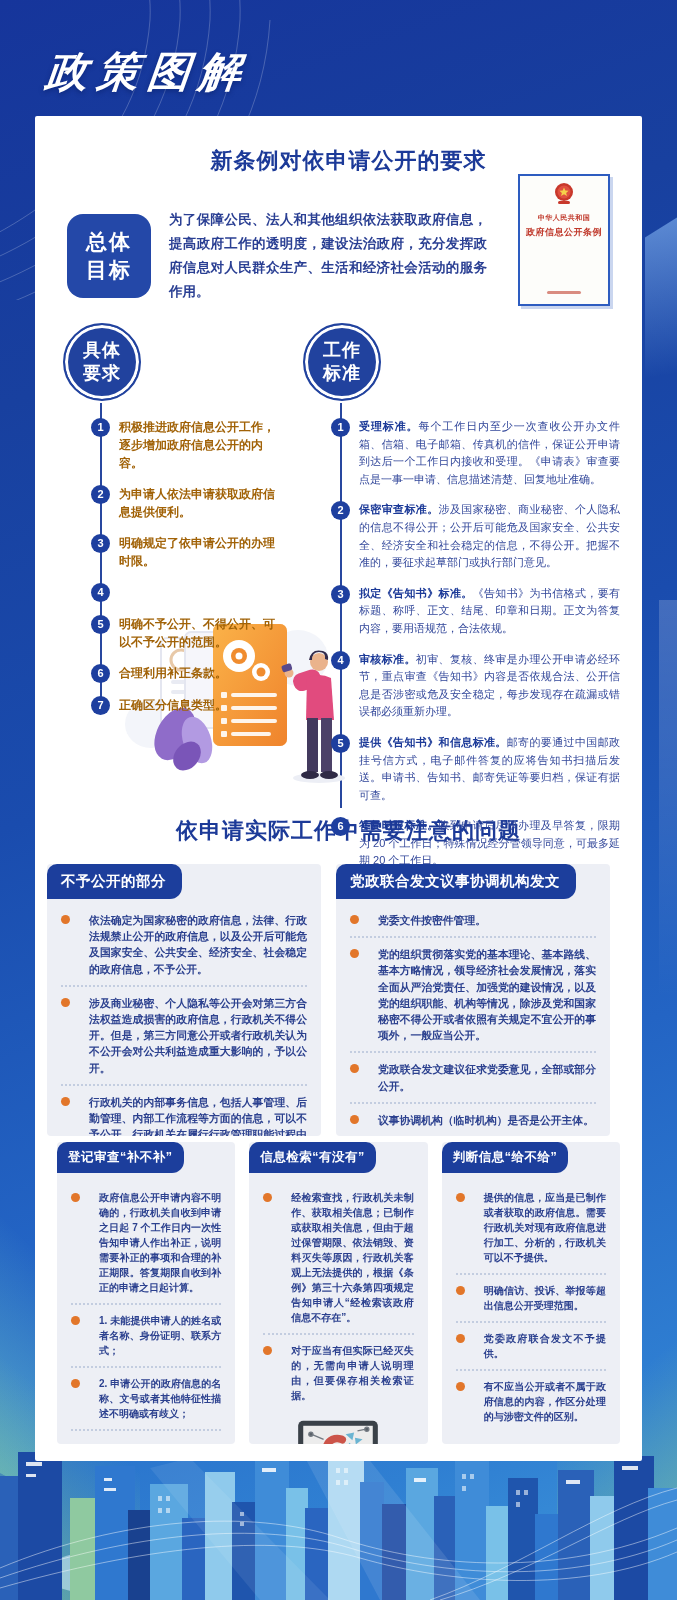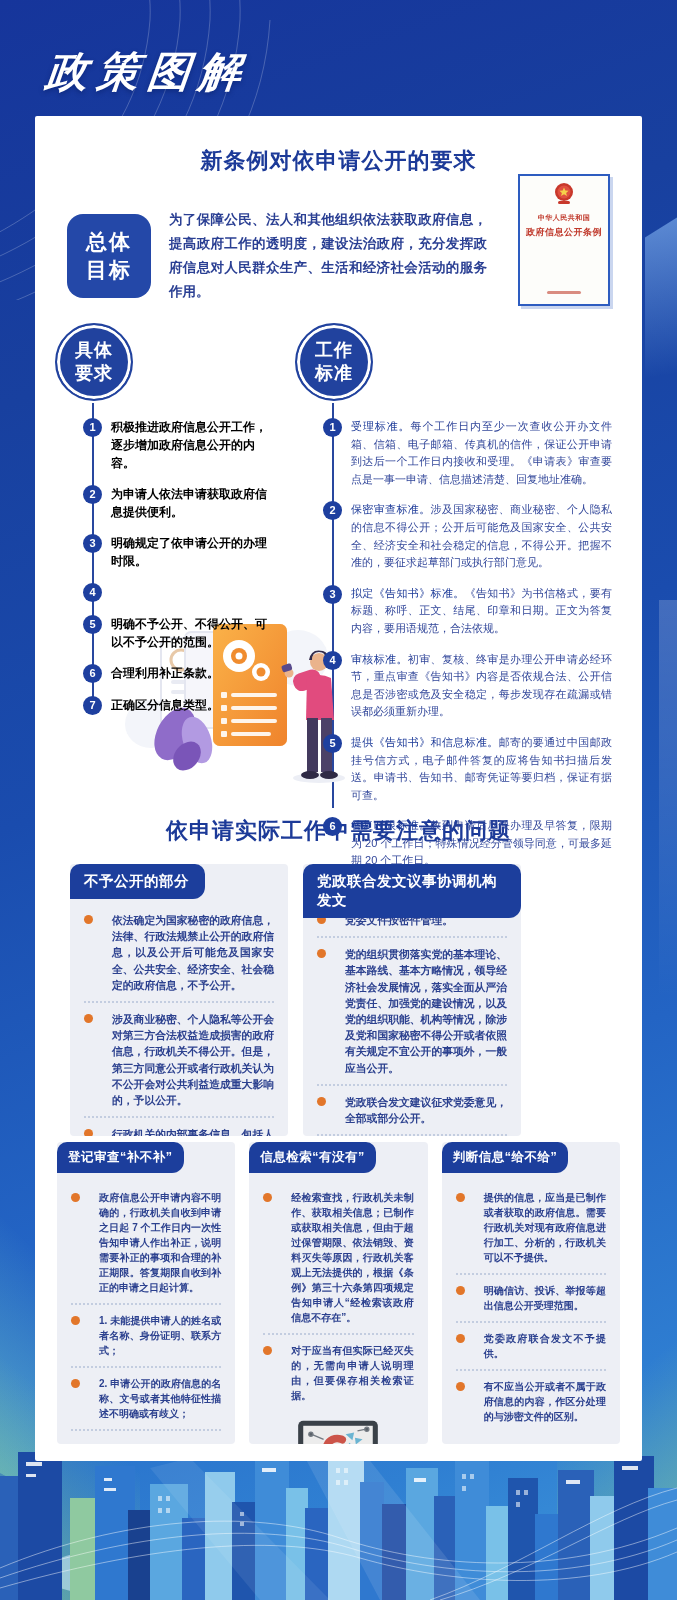--- a/index.html
+++ b/index.html
@@ -24,63 +24,63 @@
   .page-header{position:absolute;top:44px;left:46px;z-index:2;}
   .page-title{
     color:#fff;font-size:42px;font-weight:bold;font-style:italic;
     font-family:"DejaVu Serif","Liberation Serif",serif;letter-spacing:9px;
     text-shadow:0 2px 5px rgba(0,20,80,.4);transform:skewX(-6deg);
   }
 
   .card{position:absolute;left:35px;top:116px;width:607px;height:1345px;background:#ffffff;z-index:3;border-radius:2px;}
 
   .s1-title,.s2-title{position:absolute;left:0;width:100%;text-align:center;
-    font-size:22px;font-weight:800;color:#1c3a98;letter-spacing:1px;}
+    font-size:22px;font-weight:800;color:#1c3a98;letter-spacing:1px;padding-left:10px;}
   .s1-title{top:30px;}
   .s2-title{top:700px;}
 
   
   .goal-row{position:absolute;top:78px;left:32px;width:420px;display:flex;align-items:center;gap:18px;}
   .goal-badge{flex:none;width:84px;height:84px;border-radius:16px;background:#2448a8;color:#fff;
     display:flex;flex-direction:column;align-items:center;justify-content:center;
     font-size:21px;font-weight:700;line-height:1.3;letter-spacing:2px;}
   .goal-text{flex:1;font-size:13.5px;font-weight:600;color:#2a3f93;line-height:1.78;text-align:justify;}
 
   .book{position:absolute;right:32px;top:58px;width:92px;height:132px;background:#fdfdfa;
     border:2px solid #2d5cc0;box-shadow:3px 3px 0 rgba(45,92,192,.25);
     display:flex;flex-direction:column;align-items:center;padding-top:6px;box-sizing:border-box;}
   .book-emblem{width:22px;height:24px;margin-bottom:7px;}
   .book-l1{font-size:7px;color:#c0392b;font-weight:700;letter-spacing:.5px;}
   .book-l2{font-size:9px;color:#c0392b;font-weight:800;margin-top:3px;letter-spacing:.5px;}
   .book-pub{width:34px;height:3px;background:#d98c80;margin-top:auto;margin-bottom:10px;border-radius:2px;}
 
   
-  .cols{position:absolute;top:207px;left:14px;width:563px;display:flex;gap:12px;}
+  .cols{position:absolute;top:207px;left:22px;width:563px;display:flex;gap:12px;}
   .col{position:relative;}
   .col-left{width:228px;}
   .col-right{flex:1;}
   .circle-badge{position:relative;z-index:2;margin-left:6px;width:74px;height:74px;border-radius:50%;
     background:#21429e;border:2px solid #21429e;box-shadow:inset 0 0 0 3px #fff;color:#fff;
     display:flex;flex-direction:column;align-items:center;justify-content:center;
     font-size:18px;font-weight:700;line-height:1.3;letter-spacing:1px;}
   .vline{position:absolute;left:43px;width:2px;background:#28479f;z-index:1;}
   .vl-a{top:80px;height:300px;}
   .vl-b{top:80px;height:405px;}
   .num-list{position:relative;margin-top:17px;z-index:2;}
   .num-item{display:flex;gap:9px;margin-bottom:13px;}
   .num{flex:none;margin-left:34px;width:19px;height:19px;border-radius:50%;background:#1e3f9f;
     color:#fff;font-size:11px;font-weight:700;line-height:19px;text-align:center;}
-  .col-left .num-item p{margin:0;font-size:12px;font-weight:600;color:#000000;line-height:1.5;}
+  .col-left .num-item p{margin:0;font-size:12px;font-weight:600;color:#a16207;line-height:1.5;}
   .col-right .num-item p{margin:0;font-size:11px;font-weight:500;color:#32479a;line-height:1.6;text-align:justify;}
-  .col-right .num-item b{font-weight:400;color:#1c3a98;margin-top:12px;}
+  .col-right .num-item b{font-weight:700;color:#1c3a98;margin-top:12px;}
 
   .illus-person{position:absolute;left:88px;top:500px;z-index:1;}
 
   
-  .panels2{position:absolute;top:748px;left:35px;width:451px;display:flex;gap:15px;height:272px;}
+  .panels2{position:absolute;top:748px;left:12px;width:563px;display:flex;gap:15px;height:272px;}
   .panels3{position:absolute;top:1026px;left:22px;width:563px;display:flex;gap:14px;height:302px;}
   .panel{position:relative;flex:1;background:#edeff5;border-radius:4px;padding:22px 14px 10px;box-sizing:border-box;overflow:hidden;}
   .panel-h{position:absolute;top:0;left:0;background:#1c3e9c;color:#fff;font-weight:800;
     border-radius:0 0 12px 0;padding:8px 16px 8px 14px;letter-spacing:.5px;z-index:2;
     border-radius:10px 10px 12px 0;}
   .panels2 .panel-h{font-size:14.5px;}
   .panels3 .panel-h{font-size:12.5px;padding:7px 11px;}
   .panel-body{margin-top:18px;}
   .p-item{display:flex;gap:19px;padding:8px 0;}
   .p-item + .p-item{border-top:2px dotted #c3cde0;}

